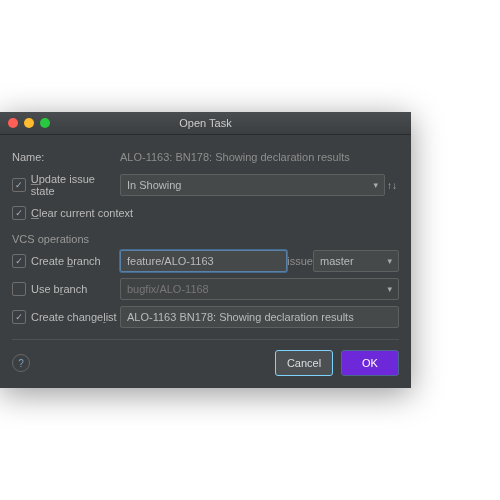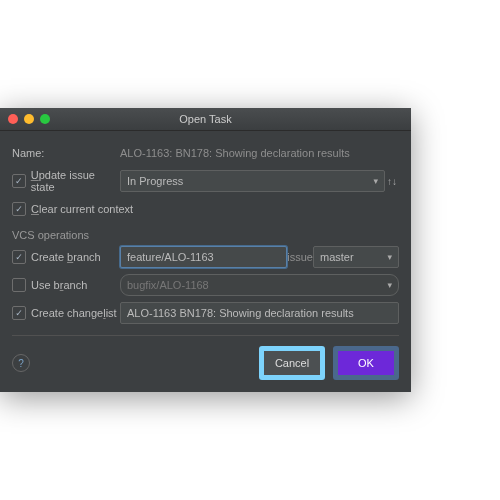--- a/index.html
+++ b/index.html
@@ -56,21 +56,21 @@
     border: 1px solid #5e6060;
     color: #bbbbbb;
     height: 20px;
     padding: 0 6px;
     font-size: 11px;
     display: flex;
     align-items: center;
     border-radius: 2px;
   }
   .field.focus { border-color: #5880a8; box-shadow: 0 0 0 1px #466a8c; }
-  .field.disabled { color: #777; background:#404344;border-radius:9px;}
+  .field.disabled { color: #777; background:#404344;}
   .combo { position: relative; }
   .combo::after {
     content: "▾"; position: absolute; right: 6px; top: 50%; transform: translateY(-50%);
     font-size: 9px; color: #aaa;
   }
   .small { width: 72px; flex: 0 0 72px; }
   .section-label { color: #999; margin: 8px 0 4px 0; font-size: 11px; }
   .muted { color:#8e8e8e; font-size:11px; }
   .swap-icon { color:#aaa; font-size:10px; padding:0 2px; }
   .footer {
@@ -78,21 +78,21 @@
     border-top: 1px solid #515151; margin-top: 10px; padding-top: 10px;
   }
   .help {
     width: 16px; height: 16px; border-radius: 50%; border: 1px solid #666;
     display:flex;align-items:center;justify-content:center;color:#7aa3c9;font-size:10px;
   }
   .buttons { display:flex; gap:8px; }
   .btn {
     min-width: 56px; height: 24px; border-radius: 3px;
     display:flex;align-items:center;justify-content:center;
-    font-size:11px; color:#ddd; background:#4c5052; border:5px solid #7dd3fc;
+    font-size:11px; color:#ddd; background:#4c5052; border:1px solid #7dd3fc;
   }
   .btn.primary { background:#6d28d9; border-color:#4a688c; color:#fff; }
   u.mn { text-decoration: underline; text-decoration-color: #888; }
 </style>
 </head>
 <body>
 
 <div class="window">
   <div class="titlebar">
     <div class="traffic">
@@ -110,21 +110,21 @@
         </div>
       <div class="muted">ALO-1163: BN178: Showing declaration results</div>
     </div>
 
     <div class="row">
       <div class="label-col">
         <span class="chk checked"></span>
         <span><u class="mn">U</u>pdate issue state</span>
       </div>
       <div class="field combo">
-        <span>In Progress</span>
+        <span>In Showing</span>
       </div>
       <span class="swap-icon">↑↓</span>
     </div>
 
     <div class="row">
       <div class="label-col" style="width:auto">
         <span class="chk checked"></span>
         <span><u class="mn">C</u>lear current context</span>
       </div>
     </div>

